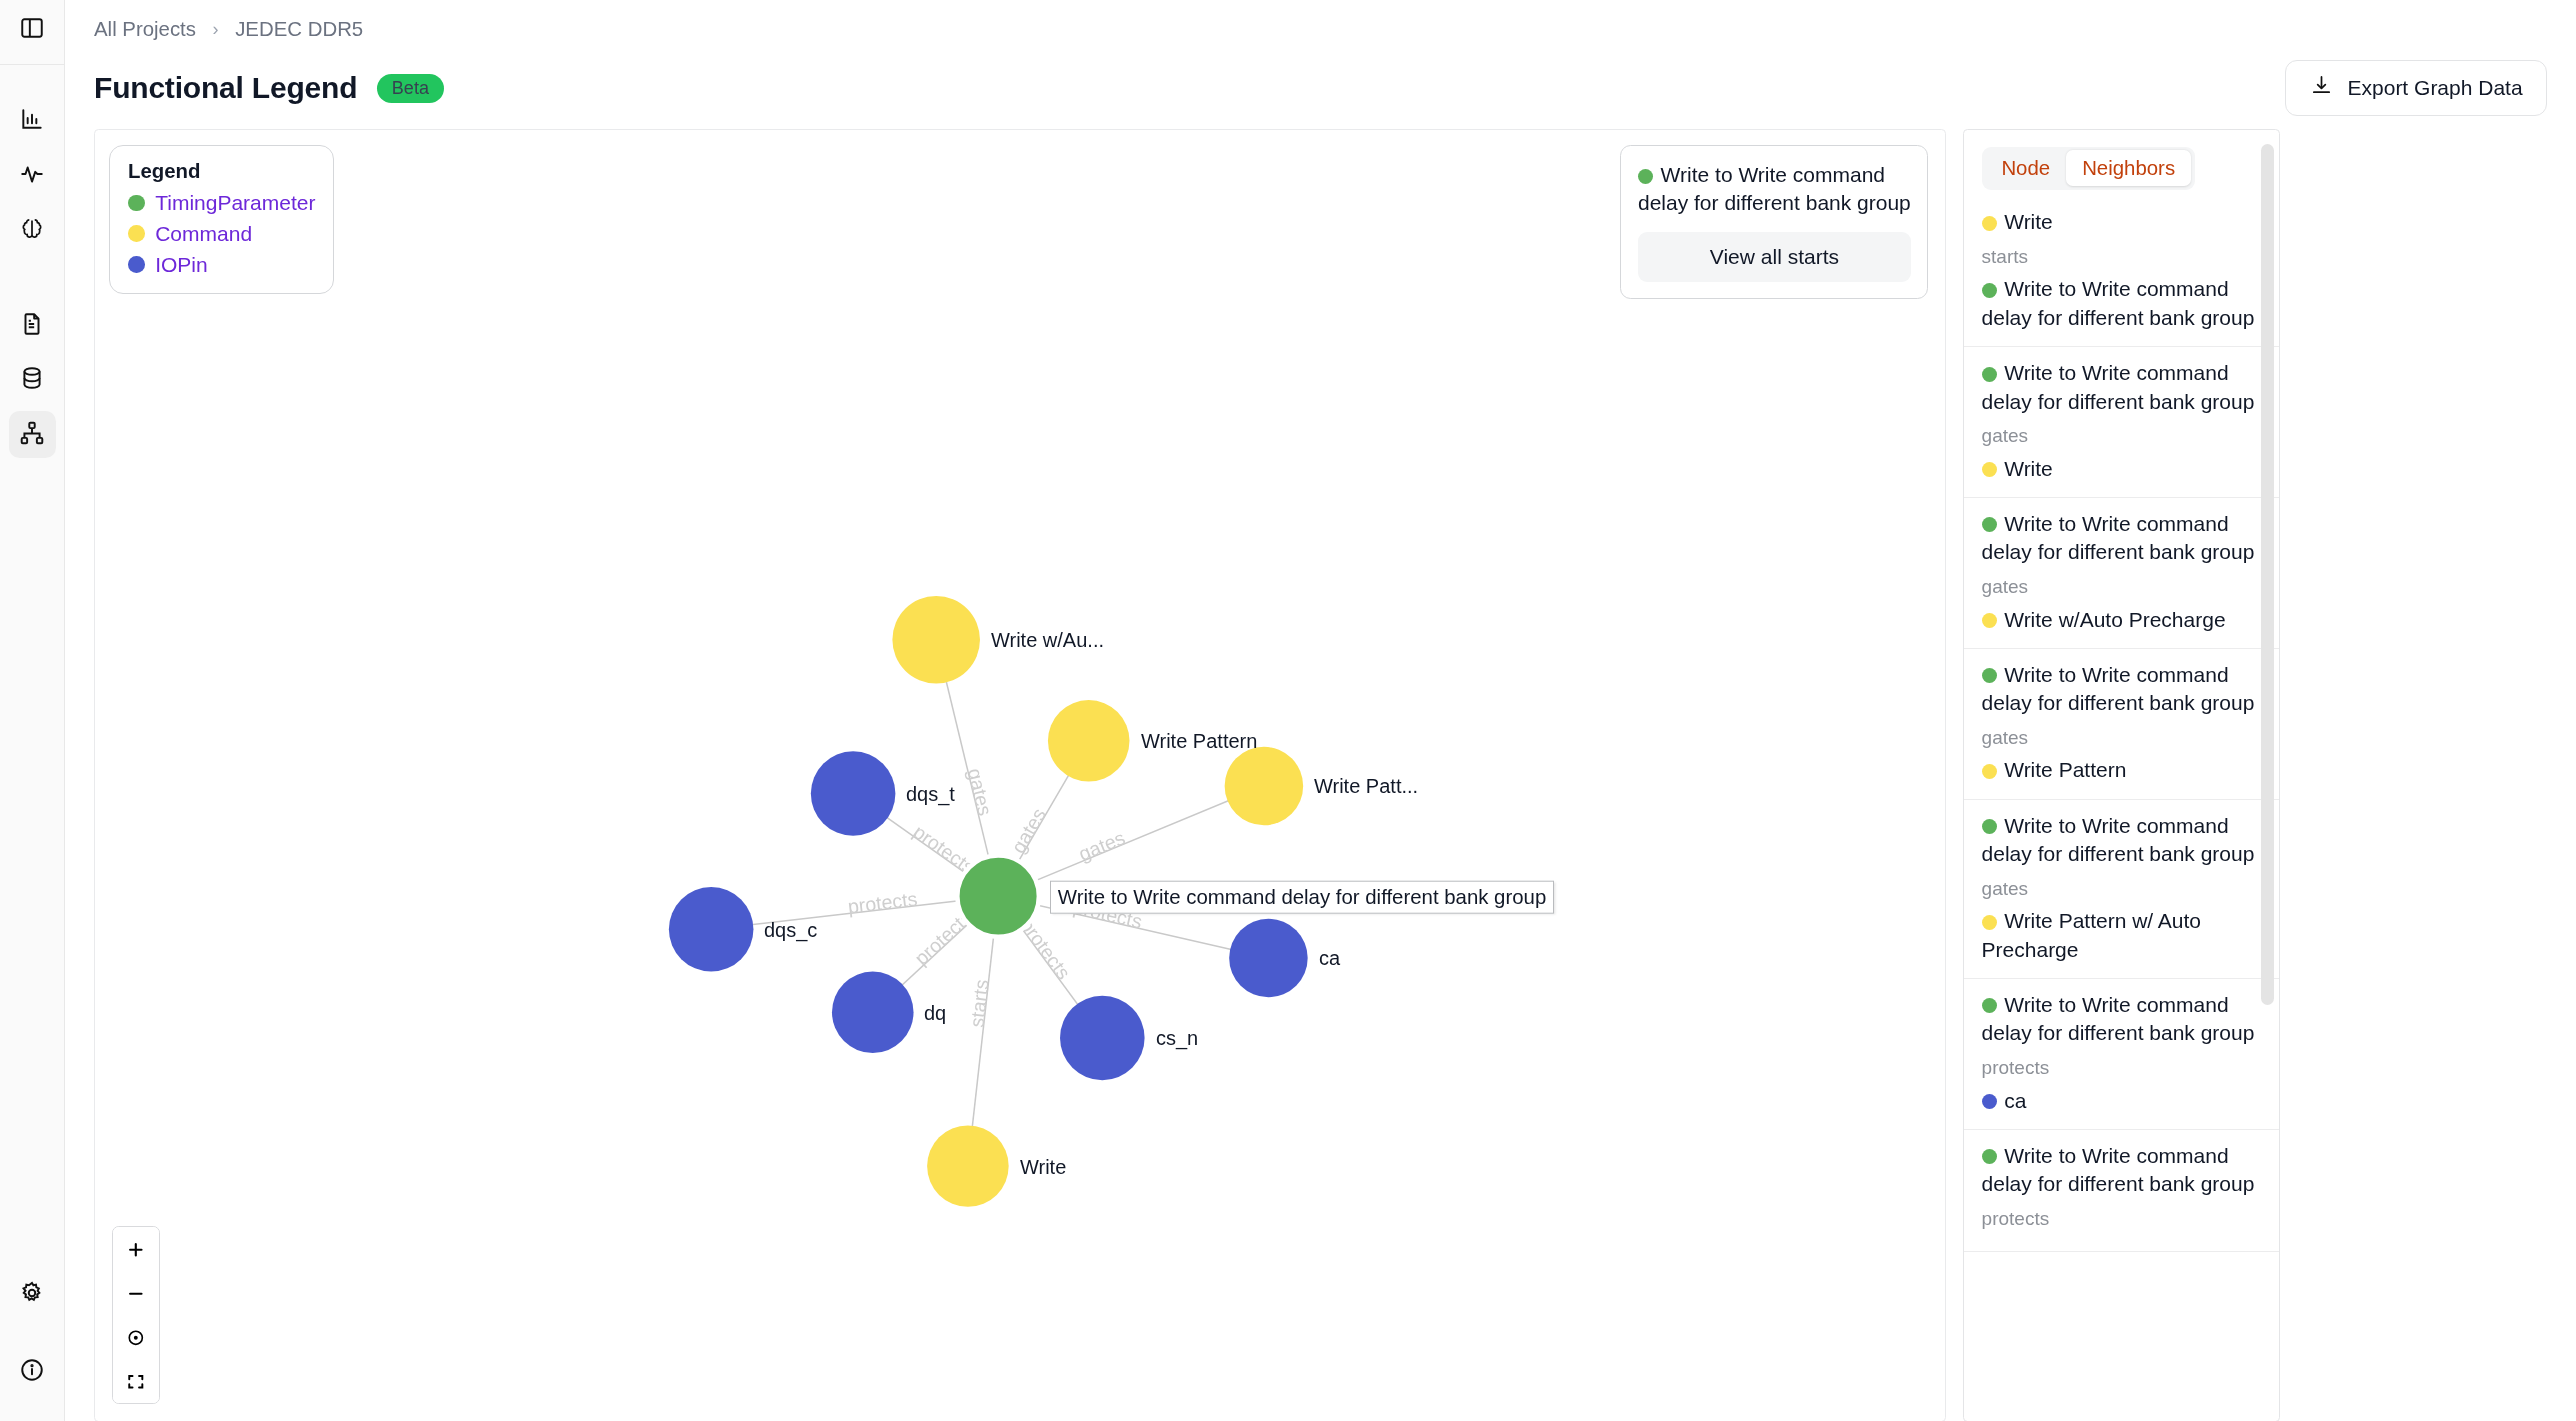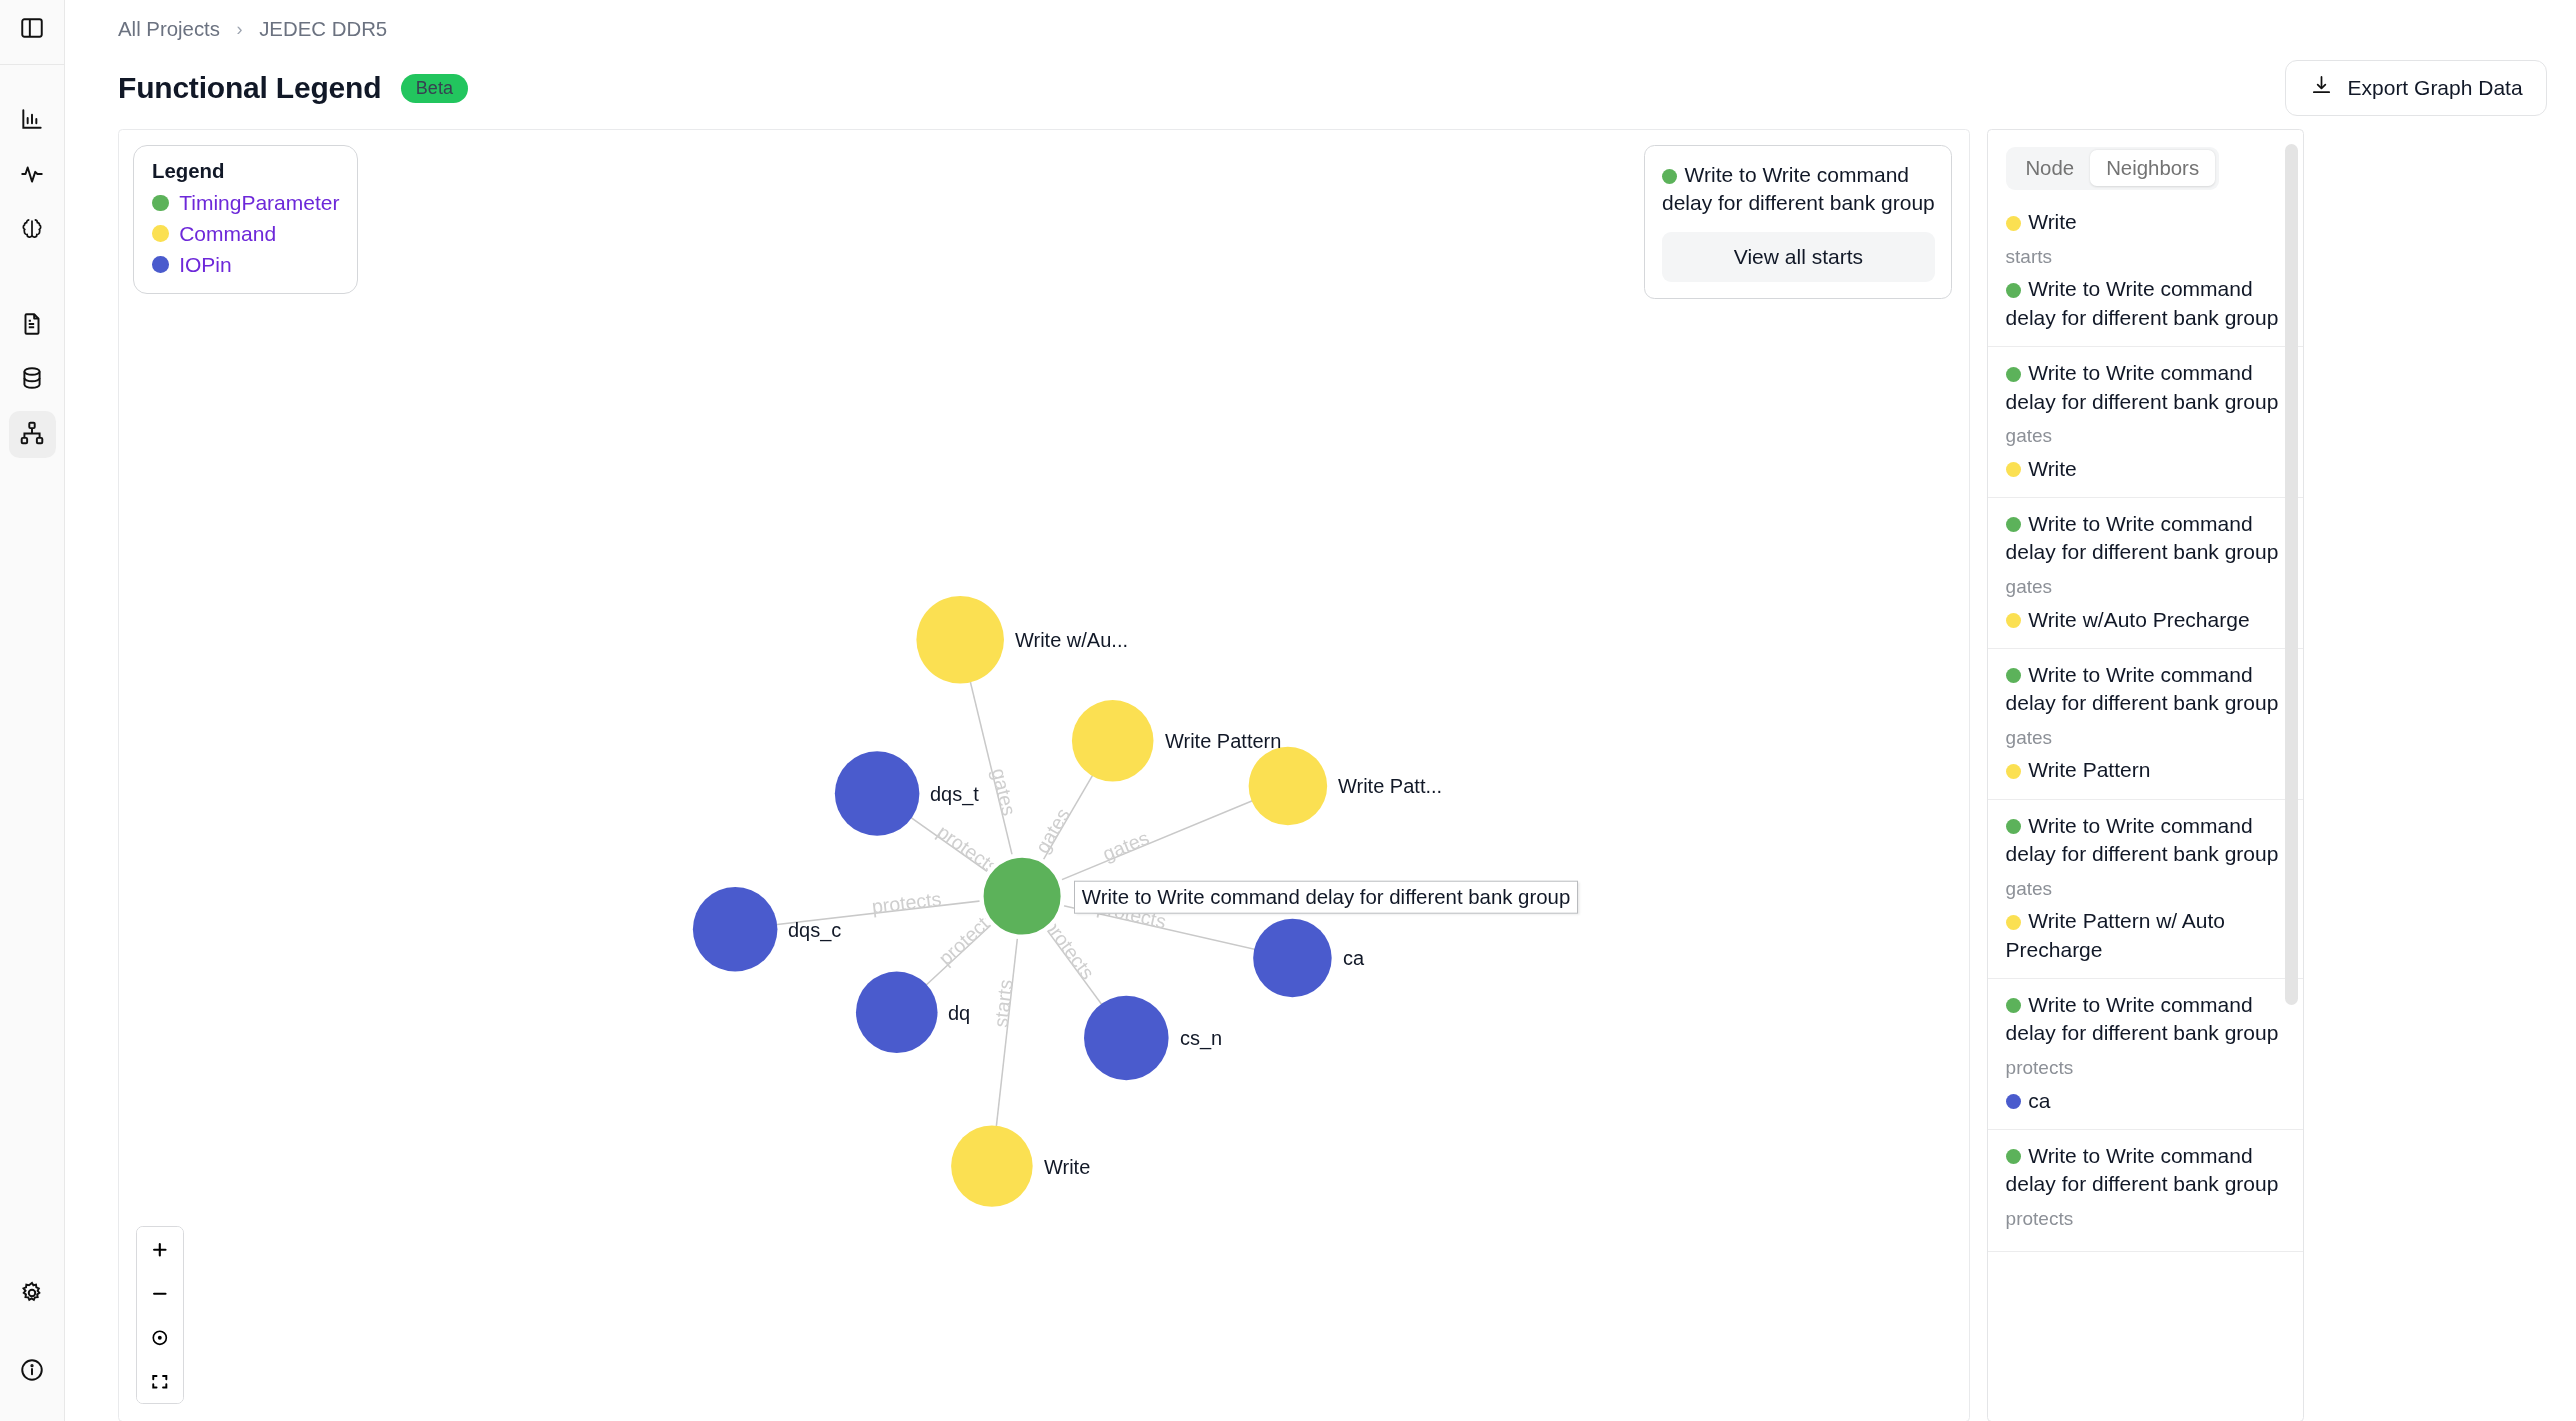--- a/index.html
+++ b/index.html
@@ -3,21 +3,21 @@
 <meta charset="utf-8">
 <style>
   * { box-sizing: border-box; margin: 0; padding: 0; }
   html, body {
     width: 2576px; height: 1422px;
     background: #ffffff;
     font-family: "Liberation Sans", sans-serif;
     overflow: hidden;
     -webkit-font-smoothing: antialiased;
   }
-  #app { position: relative; width: 2576px; height: 1002px; display: flex; gap: 24px; }
+  #app { position: relative; width: 2576px; height: 1002px; display: flex; }
 
   
   .rail {
     width: 65px; height: 1422px;
     background: #fafafa;
     border-right: 0.8px solid #e8e8e8;
     display: flex; flex-direction: column; align-items: center;
     flex: 0 0 65px;
   }
   .rail-top { width: 100%; height: 65px; display: flex; align-items: center;
@@ -129,21 +129,21 @@
     margin: 12px 13.6px 0 16.6px;
     width: 317px; flex: 0 0 317px; height: 1293px;
     border: 0.8px solid #e4e5e7; border-radius: 4.5px;
     background: #fff; position: relative; overflow: hidden;
   }
   .tabs {
     margin: 16.6px 0 0 18px; display: inline-flex; background: #f4f5f6;
     border-radius: 9px; padding: 3.8px;
   }
   .tab {
-    font-size: 20.4px; color: #737373; padding: 6.8px 16px; border-radius: 6.8px;
+    font-size: 20.4px; color: #c2410c; padding: 6.8px 16px; border-radius: 6.8px;
     cursor: pointer; line-height: 1.1;
   }
   .tab.active { background: #fff; box-shadow: 0 0.8px 2.3px rgba(0,0,0,0.12); }
   .neighbor-list { margin-top: 6px; }
   .neighbor-item { padding: 12px 18px 13.6px 18px; border-bottom: 0.8px solid #ececed; cursor: pointer; }
   .neighbor-item:first-child { border-top: none; }
   .nb-name { font-size: 21px; color: #111827; line-height: 1.36; }
   .nb-name .dot { display: inline-block; vertical-align: -1.5px; margin-right: 7.6px; width: 15px; height: 15px; }
   .nb-rel { font-size: 19px; color: #8c9097; margin: 9px 0 7.6px 0; }
   .nb-target { font-size: 21px; color: #111827; line-height: 1.36; }

